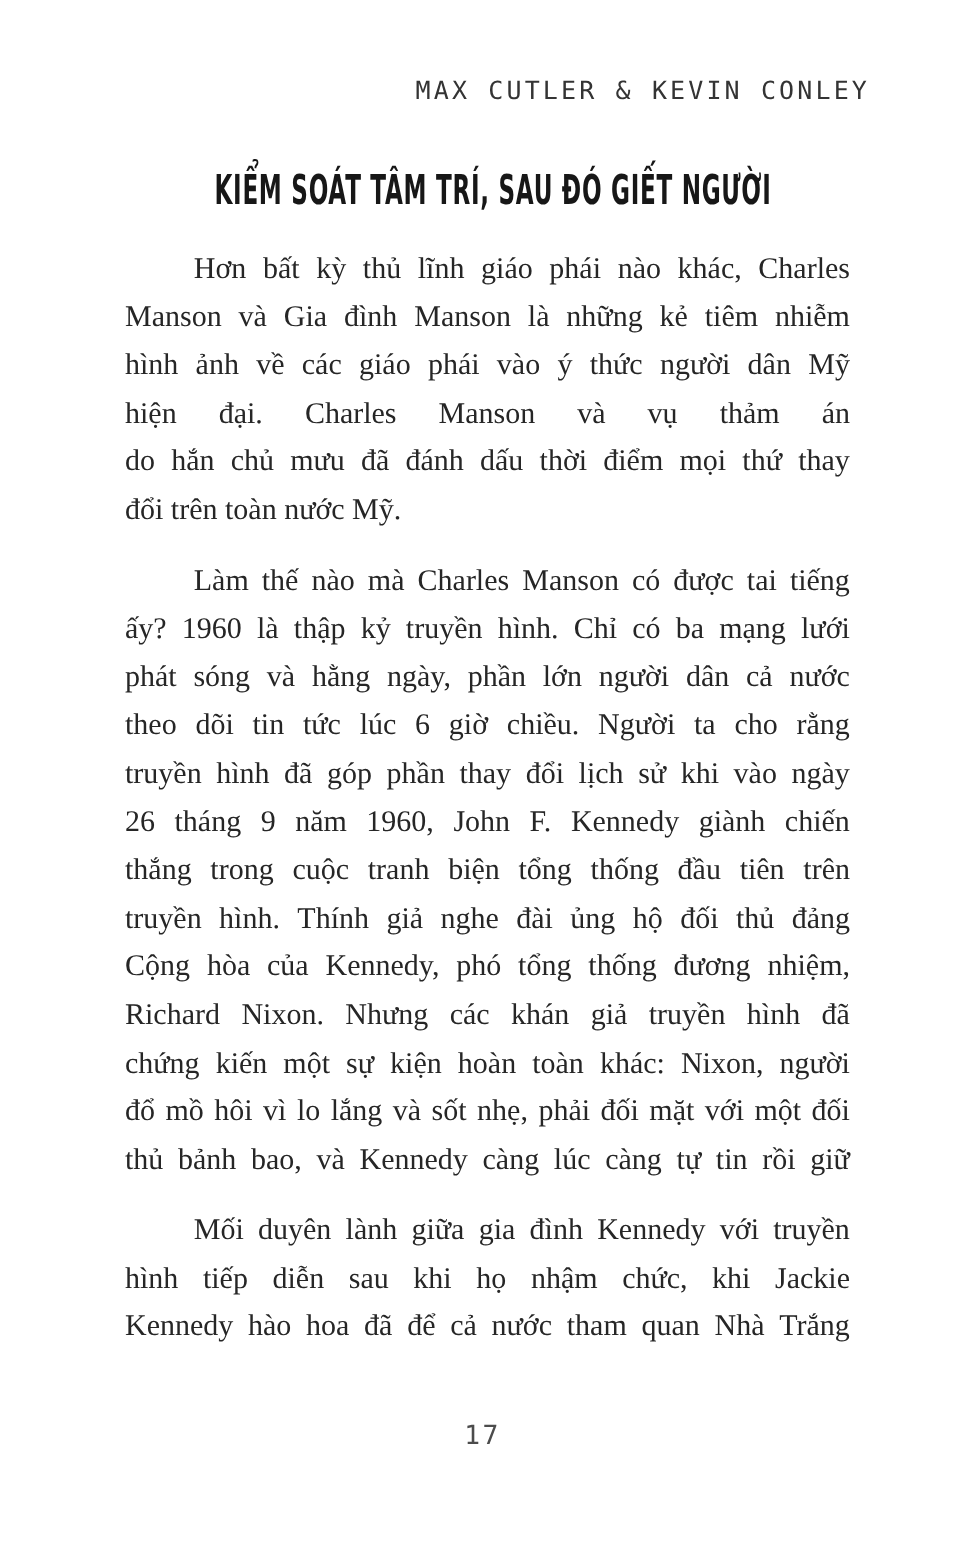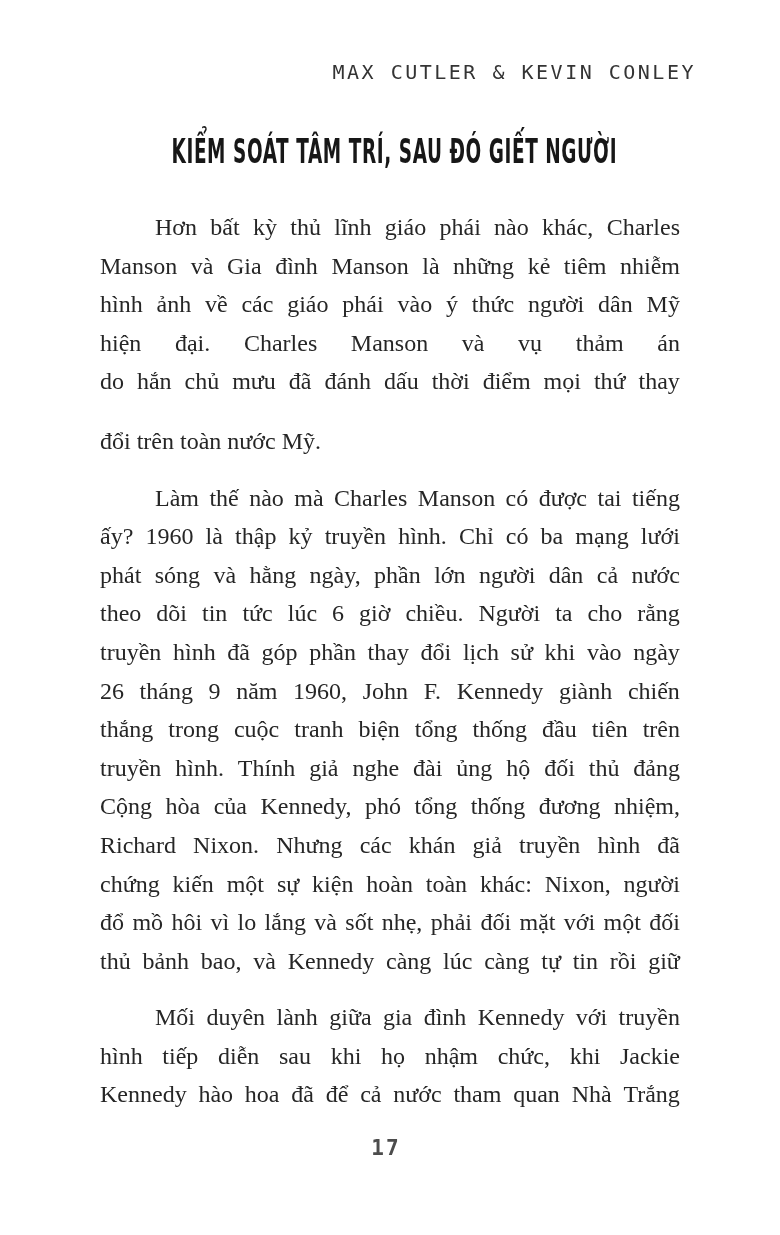--- a/index.html
+++ b/index.html
@@ -38,53 +38,52 @@
     font-size: 33px;
     color: #171717;
     white-space: nowrap;
     transform: scaleX(0.56);
     transform-origin: 50% 50%;
     letter-spacing: 1px;
   }
   
   .body-text {
     position: absolute;
-    top: 208px;
+    top: 196px;
     left: 100px;
     width: 580px;
     font-size: 24px;
     color: #262626;
   }
   .paragraph { margin: 0 0 18px 0; }
   .paragraph:last-child { margin-bottom: 16px; }
   .line {
     height: 38.6px;
     line-height: 38.6px;
     white-space: nowrap;
   }
   .line.just {
     display: flex;
     justify-content: space-between;
     white-space: normal;
   }
   .line.just span { white-space: nowrap; }
   .line.indent.just { padding-left: 55px; }
-  .line.plain { display: block; margin-top: 21px; }
+  .line.plain { display: block; }
   
   .page-number {
     position: absolute;
     top: 1136px;
     left: 0;
     width: 772px;
     text-align: center;
     font-family: "DejaVu Sans Mono", monospace;
     font-size: 21px;
     letter-spacing: 2px;
     color: #4c4c4c;
-    font-weight: bold;
   }
 </style>
 </head>
 <body>
 
 <div id="book-page">
   <div class="running-header">MAX CUTLER &amp; KEVIN CONLEY</div>
 
   <div class="chapter-heading">KIỂM SOÁT TÂM TRÍ, SAU ĐÓ GIẾT NGƯỜI</div>
 

